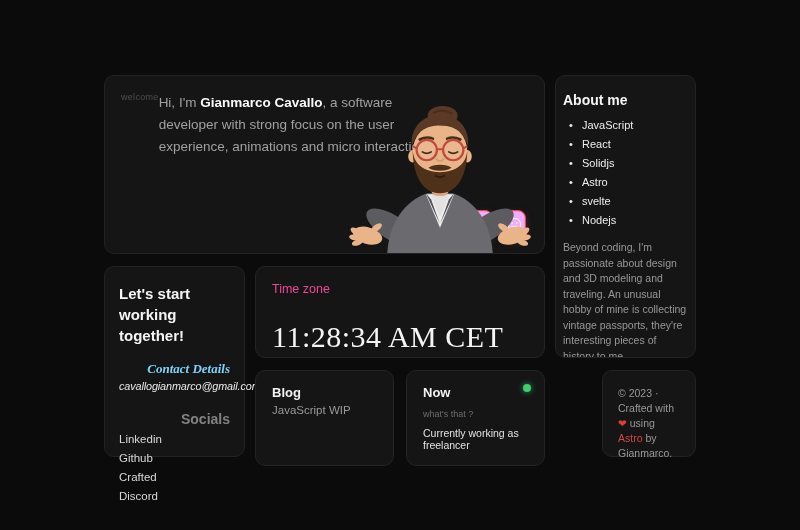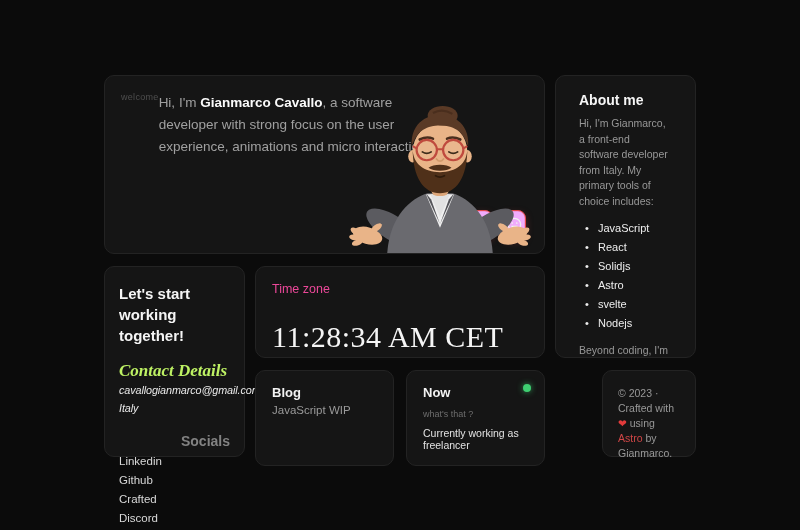--- a/index.html
+++ b/index.html
@@ -34,37 +34,37 @@
   .social-btn {
     width:24px; height:29px; border-radius:8px;
     background:#f0abfc;
     border:1px solid #e2474b;
     box-shadow:0 3px 9px -2px rgba(226,71,75,.55), inset 0 0 0 0.5px rgba(226,71,75,.35);
     display:flex; align-items:center; justify-content:center;
     cursor:pointer;
   }
   .avatar-wrap { position:absolute; right:6px; bottom:-3px; width:196px; height:150px; pointer-events:none; }
   
-  .about { grid-column:3; grid-row:1/3; padding:16px 23px; overflow:hidden; }
+  .about { grid-column:3; grid-row:1/3; padding:16px 7px; overflow:hidden; }
   .about h2 { font-size:14px; font-weight:700; color:#f5f5f5; margin-bottom:8px; }
   .about p { font-size:10.5px; line-height:15.5px; color:#989898; margin-bottom:10px; }
   .about ul { list-style:none; margin:2px 0 10px 6px; }
   .about li { font-size:11px; line-height:19px; color:#ededed; padding-left:13px; position:relative; }
   .about li::before { content:"•"; position:absolute; left:0; top:0; color:#ededed; }
   .footer-card { grid-column:3; grid-row:3; padding:15px;margin-left:47px; }
   .footer-card p { font-size:10.5px; line-height:15px; color:#989898; }
   .heart { color:#e23b3b; }
   .astro-link { color:#cf4646; cursor:pointer; }
   
   .contact { grid-column:1; grid-row:2/4; padding:16px 14px; }
   .contact h2 { font-size:15px; line-height:21px; font-weight:700; color:#f5f5f5; }
   .contact-details-label {
     font-family:"Liberation Serif", serif;
     font-style:italic; font-weight:700;
-    font-size:17px; color:#bef264; margin-top:15px;
+    font-size:13px; color:#7dd3fc; margin-top:15px;text-align:right;
   }
   .contact-line { font-style:italic; font-size:10.8px; line-height:18px; color:#e9e9e9; letter-spacing:-.1px; }
   .contact-line:first-of-type { margin-top:4px; }
   .socials-label { font-size:14px; font-weight:700; color:#828282; margin-top:16px; margin-bottom:3px;text-align:right; }
   .social-link { font-size:11.5px; line-height:19px; color:#d8d8d8; cursor:pointer; }
   
   .timezone { grid-column:2; grid-row:2; padding:15px 16px; }
   .tz-label { font-size:12.5px; font-weight:400; color:#ec4899; }
   .tz-time {
     font-family:"Liberation Serif", serif;
@@ -176,38 +176,36 @@
               <circle cx="10.4" cy="6.4" r="0.9" fill="#f0f0f0"></circle>
               <path d="M4.6,9.2 a3.4,3.4 0 0 0 6.8,0 z" fill="#f0f0f0"></path>
             </svg>
         </span>
       </button>
     </div>
   </section>
 
   <section class="card about">
     <h2>About me</h2>
-    <p>Hi, I'm Gianmarco, a front-end software developer from Italy. My primary tools of choice includes:</p>
     <ul>
       <li>JavaScript</li>
       <li>React</li>
       <li>Solidjs</li>
       <li>Astro</li>
       <li>svelte</li>
       <li>Nodejs</li>
     </ul>
     <p>Beyond coding, I'm passionate about design and 3D modeling and traveling. An unusual hobby of mine is collecting vintage passports, they're interesting pieces of history to me.</p>
 
   </section>
 
   <section class="card contact">
     <h2>Let's start working together!</h2>
     <div class="contact-details-label">Contact Details</div>
     <div class="contact-line">cavallogianmarco@gmail.com</div>
-    <div class="contact-line">Italy</div>
     <div class="socials-label">Socials</div>
     <div class="social-link">Linkedin</div>
     <div class="social-link">Github</div>
     <div class="social-link">Crafted</div>
     <div class="social-link">Discord</div>
   </section>
 
   <section class="card timezone">
     <div class="tz-label">Time zone</div>
     <div class="tz-time">11:28:34 AM CET</div>

